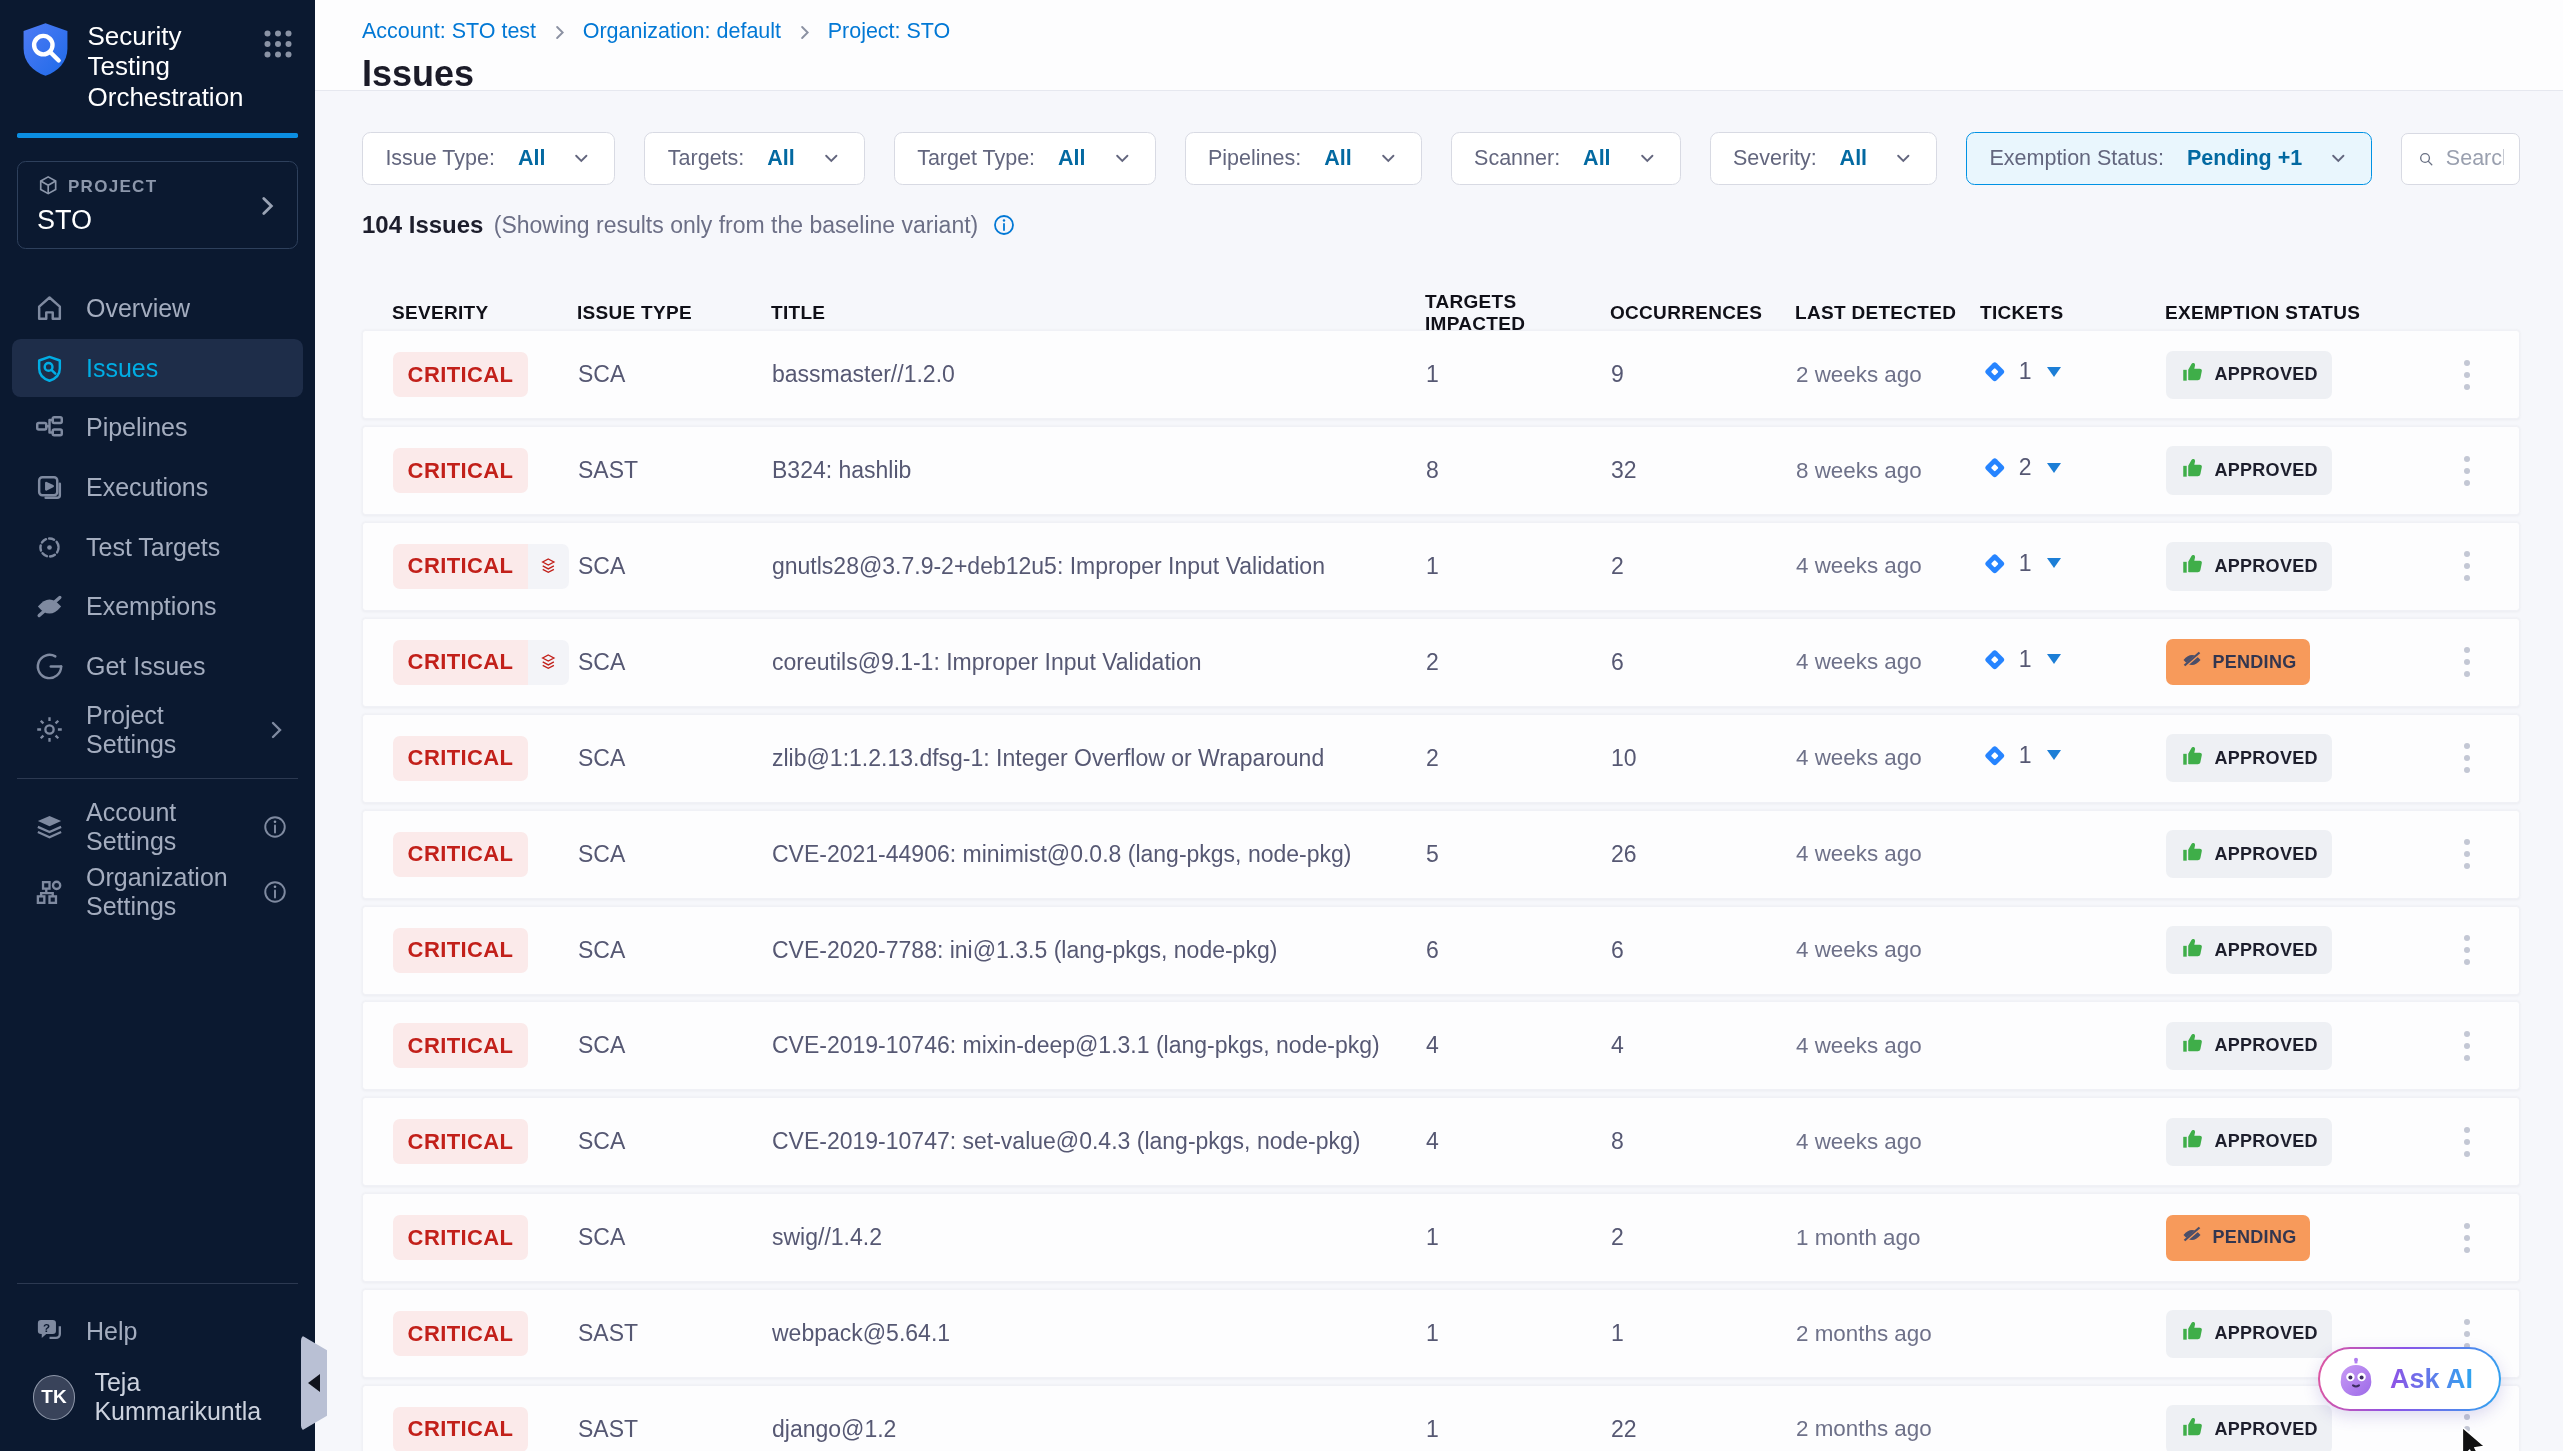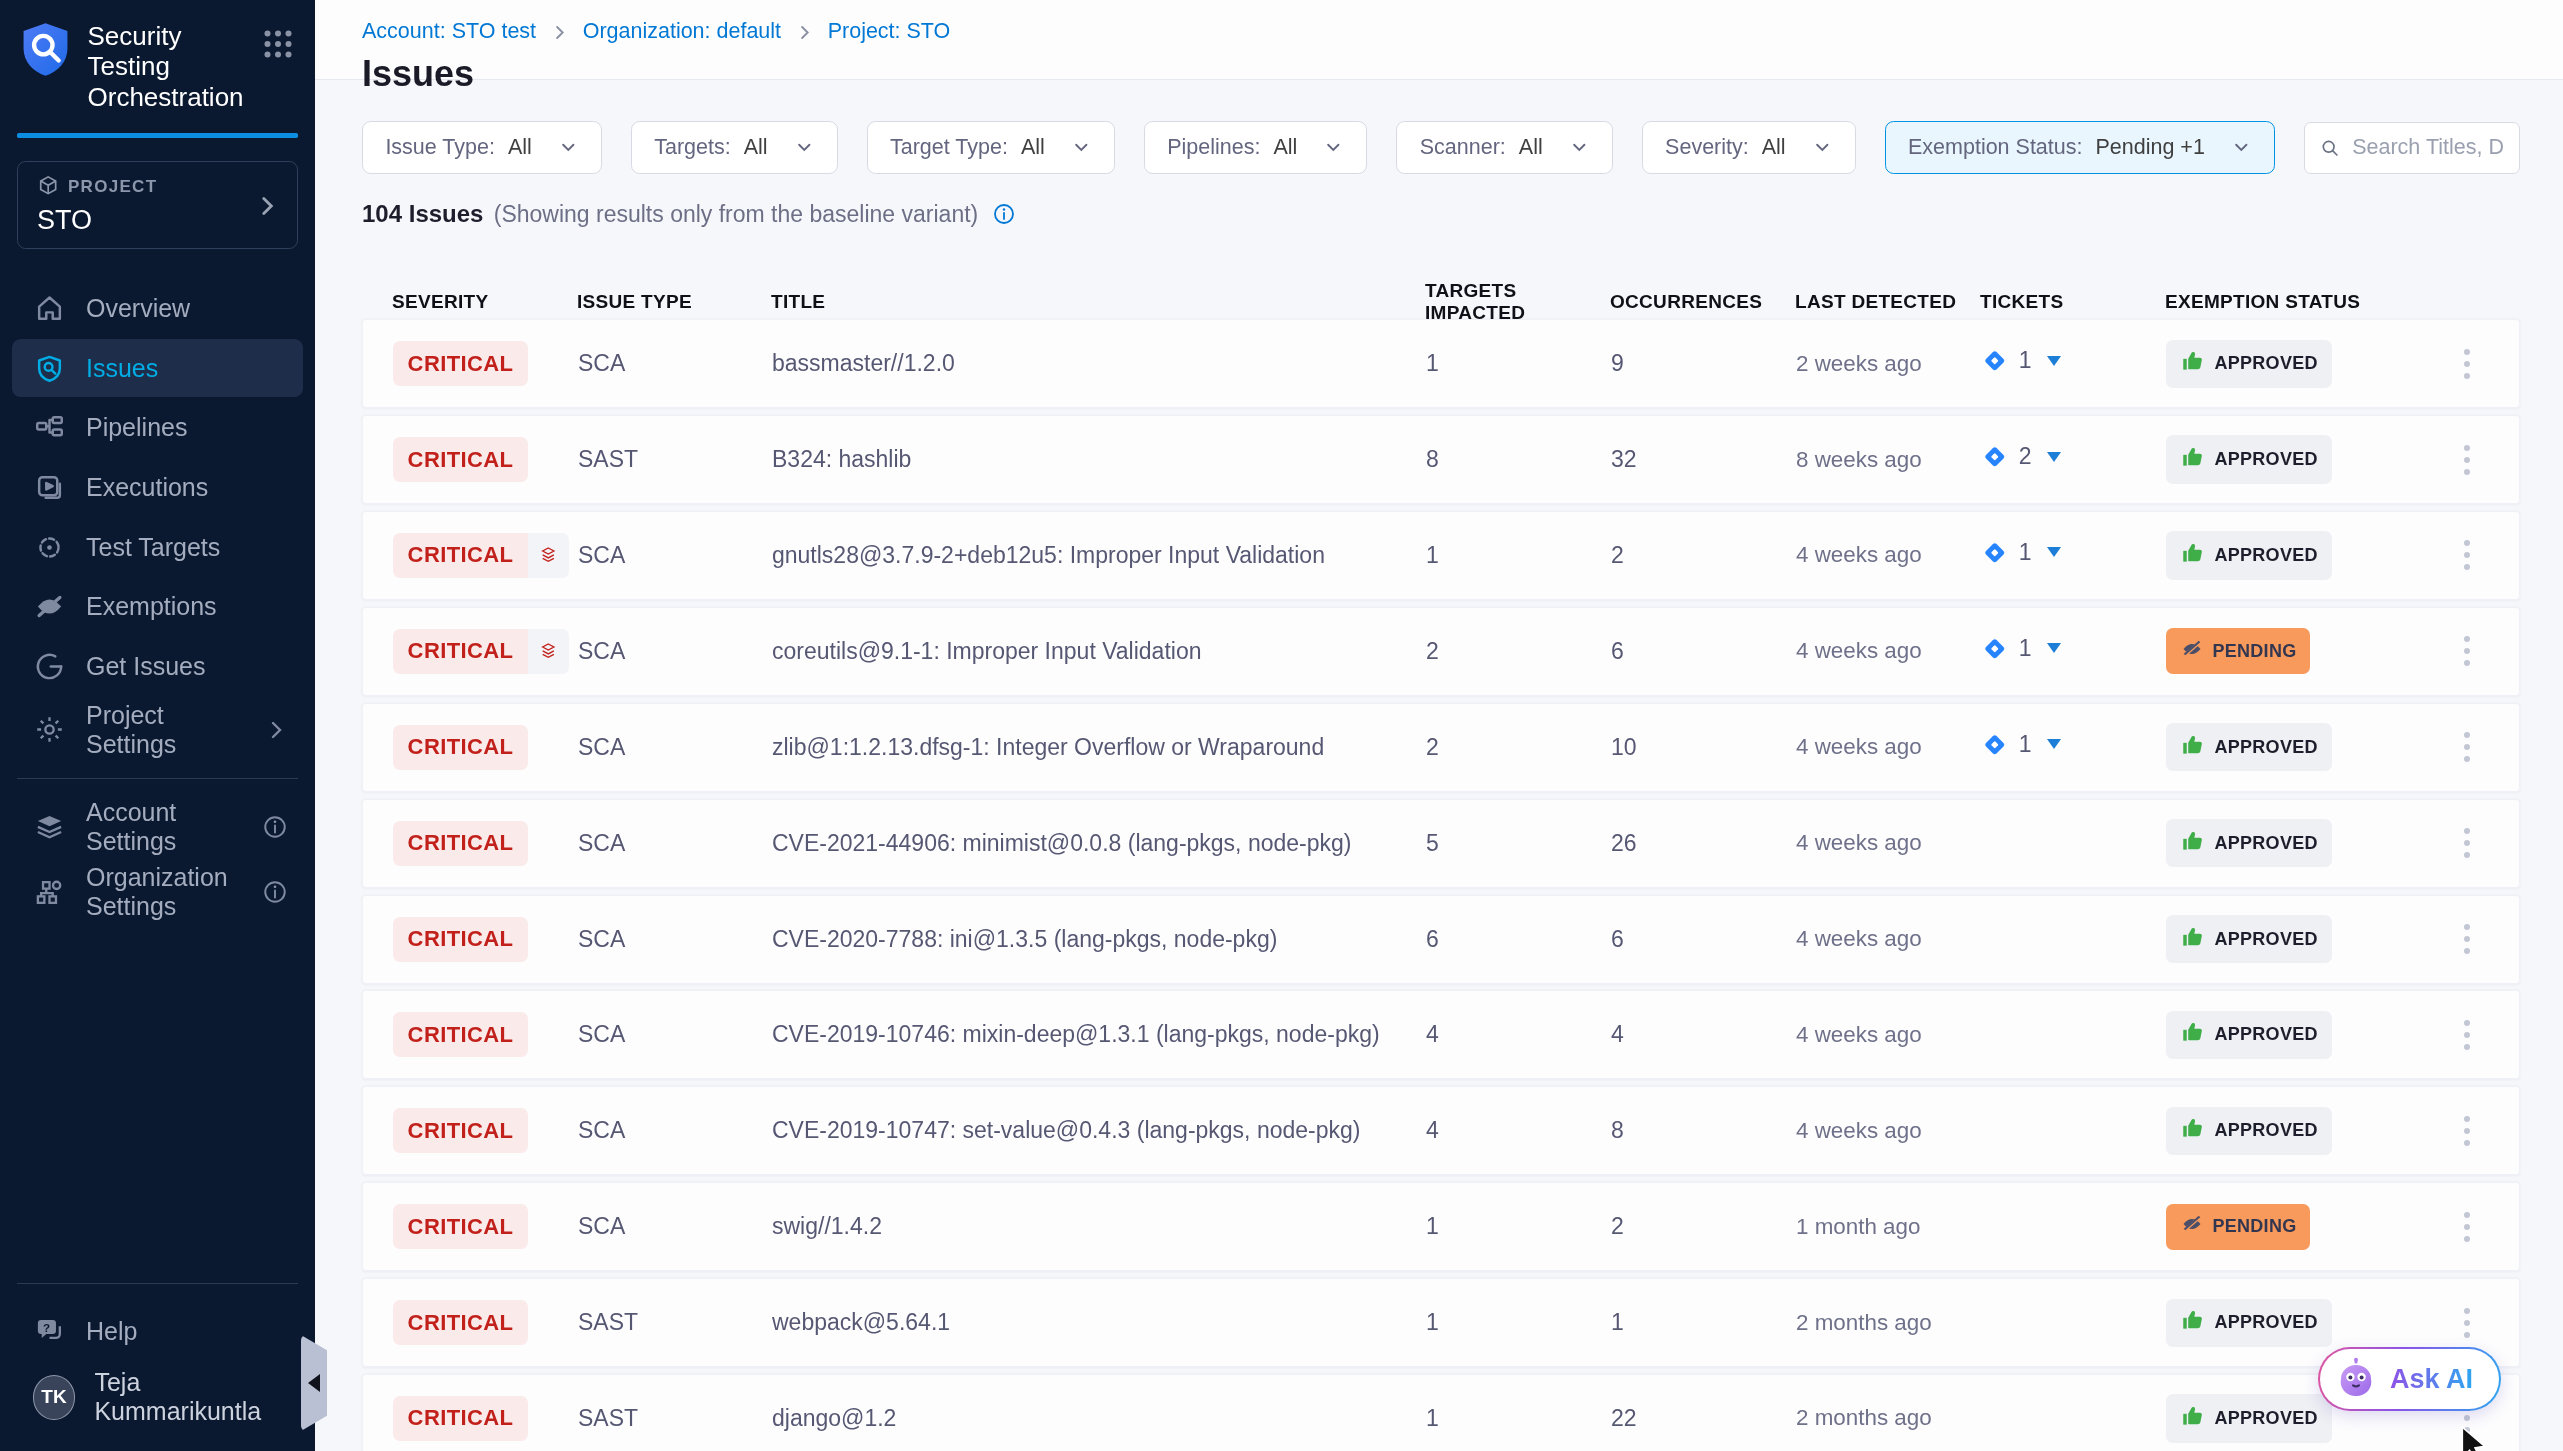--- a/index.html
+++ b/index.html
@@ -39,32 +39,32 @@
   .avatar { width:45px; height:45px; border-radius:50%; background:#39435a; border:1.7px solid #8e97a9;
     color:#fff; font-size:19px; font-weight:700; display:flex; align-items:center; justify-content:center; }
   .collapse-handle { position:absolute; left:301px; top:1335px; width:26px; height:96px;
     background:#b9c0d4; clip-path:polygon(0 0,100% 16%,100% 84%,0 100%); border-radius:5.2px;
     display:flex; align-items:center; justify-content:center; cursor:pointer; z-index:6; }
   .collapse-handle .tri { width:0; height:0; border-top:9.5px solid transparent;
     border-bottom:9.5px solid transparent; border-right:12px solid #10131c; }
 
   
   .main { position:absolute; left:315px; top:0; width:2248px; height:1452px; background:#f6f7fb; }
-  .main-header { background:#fdfdfe; padding:19px 43px 0 47px; border-bottom:0.9px solid #e6e8ef; height:80px; }
+  .main-header { background:#fdfdfe; padding:19px 43px 0 47px; border-bottom:0.9px solid #e6e8ef; height:91px; }
   .breadcrumb { display:flex; align-items:center; gap:13.8px; font-size:21.5px; }
   .crumb { color:#0278d5; cursor:pointer; }
   .crumb-sep { display:inline-flex; margin-top:1.7px; }
   .page-title { font-size:36px; font-weight:700; color:#1b1b28; margin-top:8.6px; }
 
   .main-body { padding:0 43px 0 47px; }
   .filter-row { display:flex; align-items:center; margin-top:41px; gap:29px; }
   .filter-btn { display:inline-flex; align-items:center; background:#fff; border:0.9px solid #d8dae3;
     border-radius:8.6px; height:53px; padding:0 22.4px; font-size:21.5px; color:#63667e; cursor:pointer;
     white-space:nowrap; }
-  .filter-btn b { color:#404040; font-weight:400; margin-left:13px; }
+  .filter-btn b { color:#0369a1; font-weight:700; margin-left:23px; }
   .filter-btn .chev { margin-left:26px; display:inline-flex; }
   .filter-btn.active { border:1.7px solid #0092e4; background:#e9f6fd; }
   .search-box { margin-left:auto; width:404px; height:52px; background:#fff; border:0.9px solid #d8dae3;
     border-radius:6.9px; display:flex; align-items:center; padding:0 15.5px; gap:12px; }
   .search-box input { border:none; outline:none; font-size:21.5px; color:#3a3c52; width:100%;
     font-family:"Liberation Sans", sans-serif; background:transparent; }
   .search-box input::placeholder { color:#9aa0af; }
 
   .summary { display:flex; align-items:center; gap:10.3px; margin-top:26px; font-size:23px; }
   .summary .count { font-weight:700; color:#1d1e2c; font-size:24px; }

